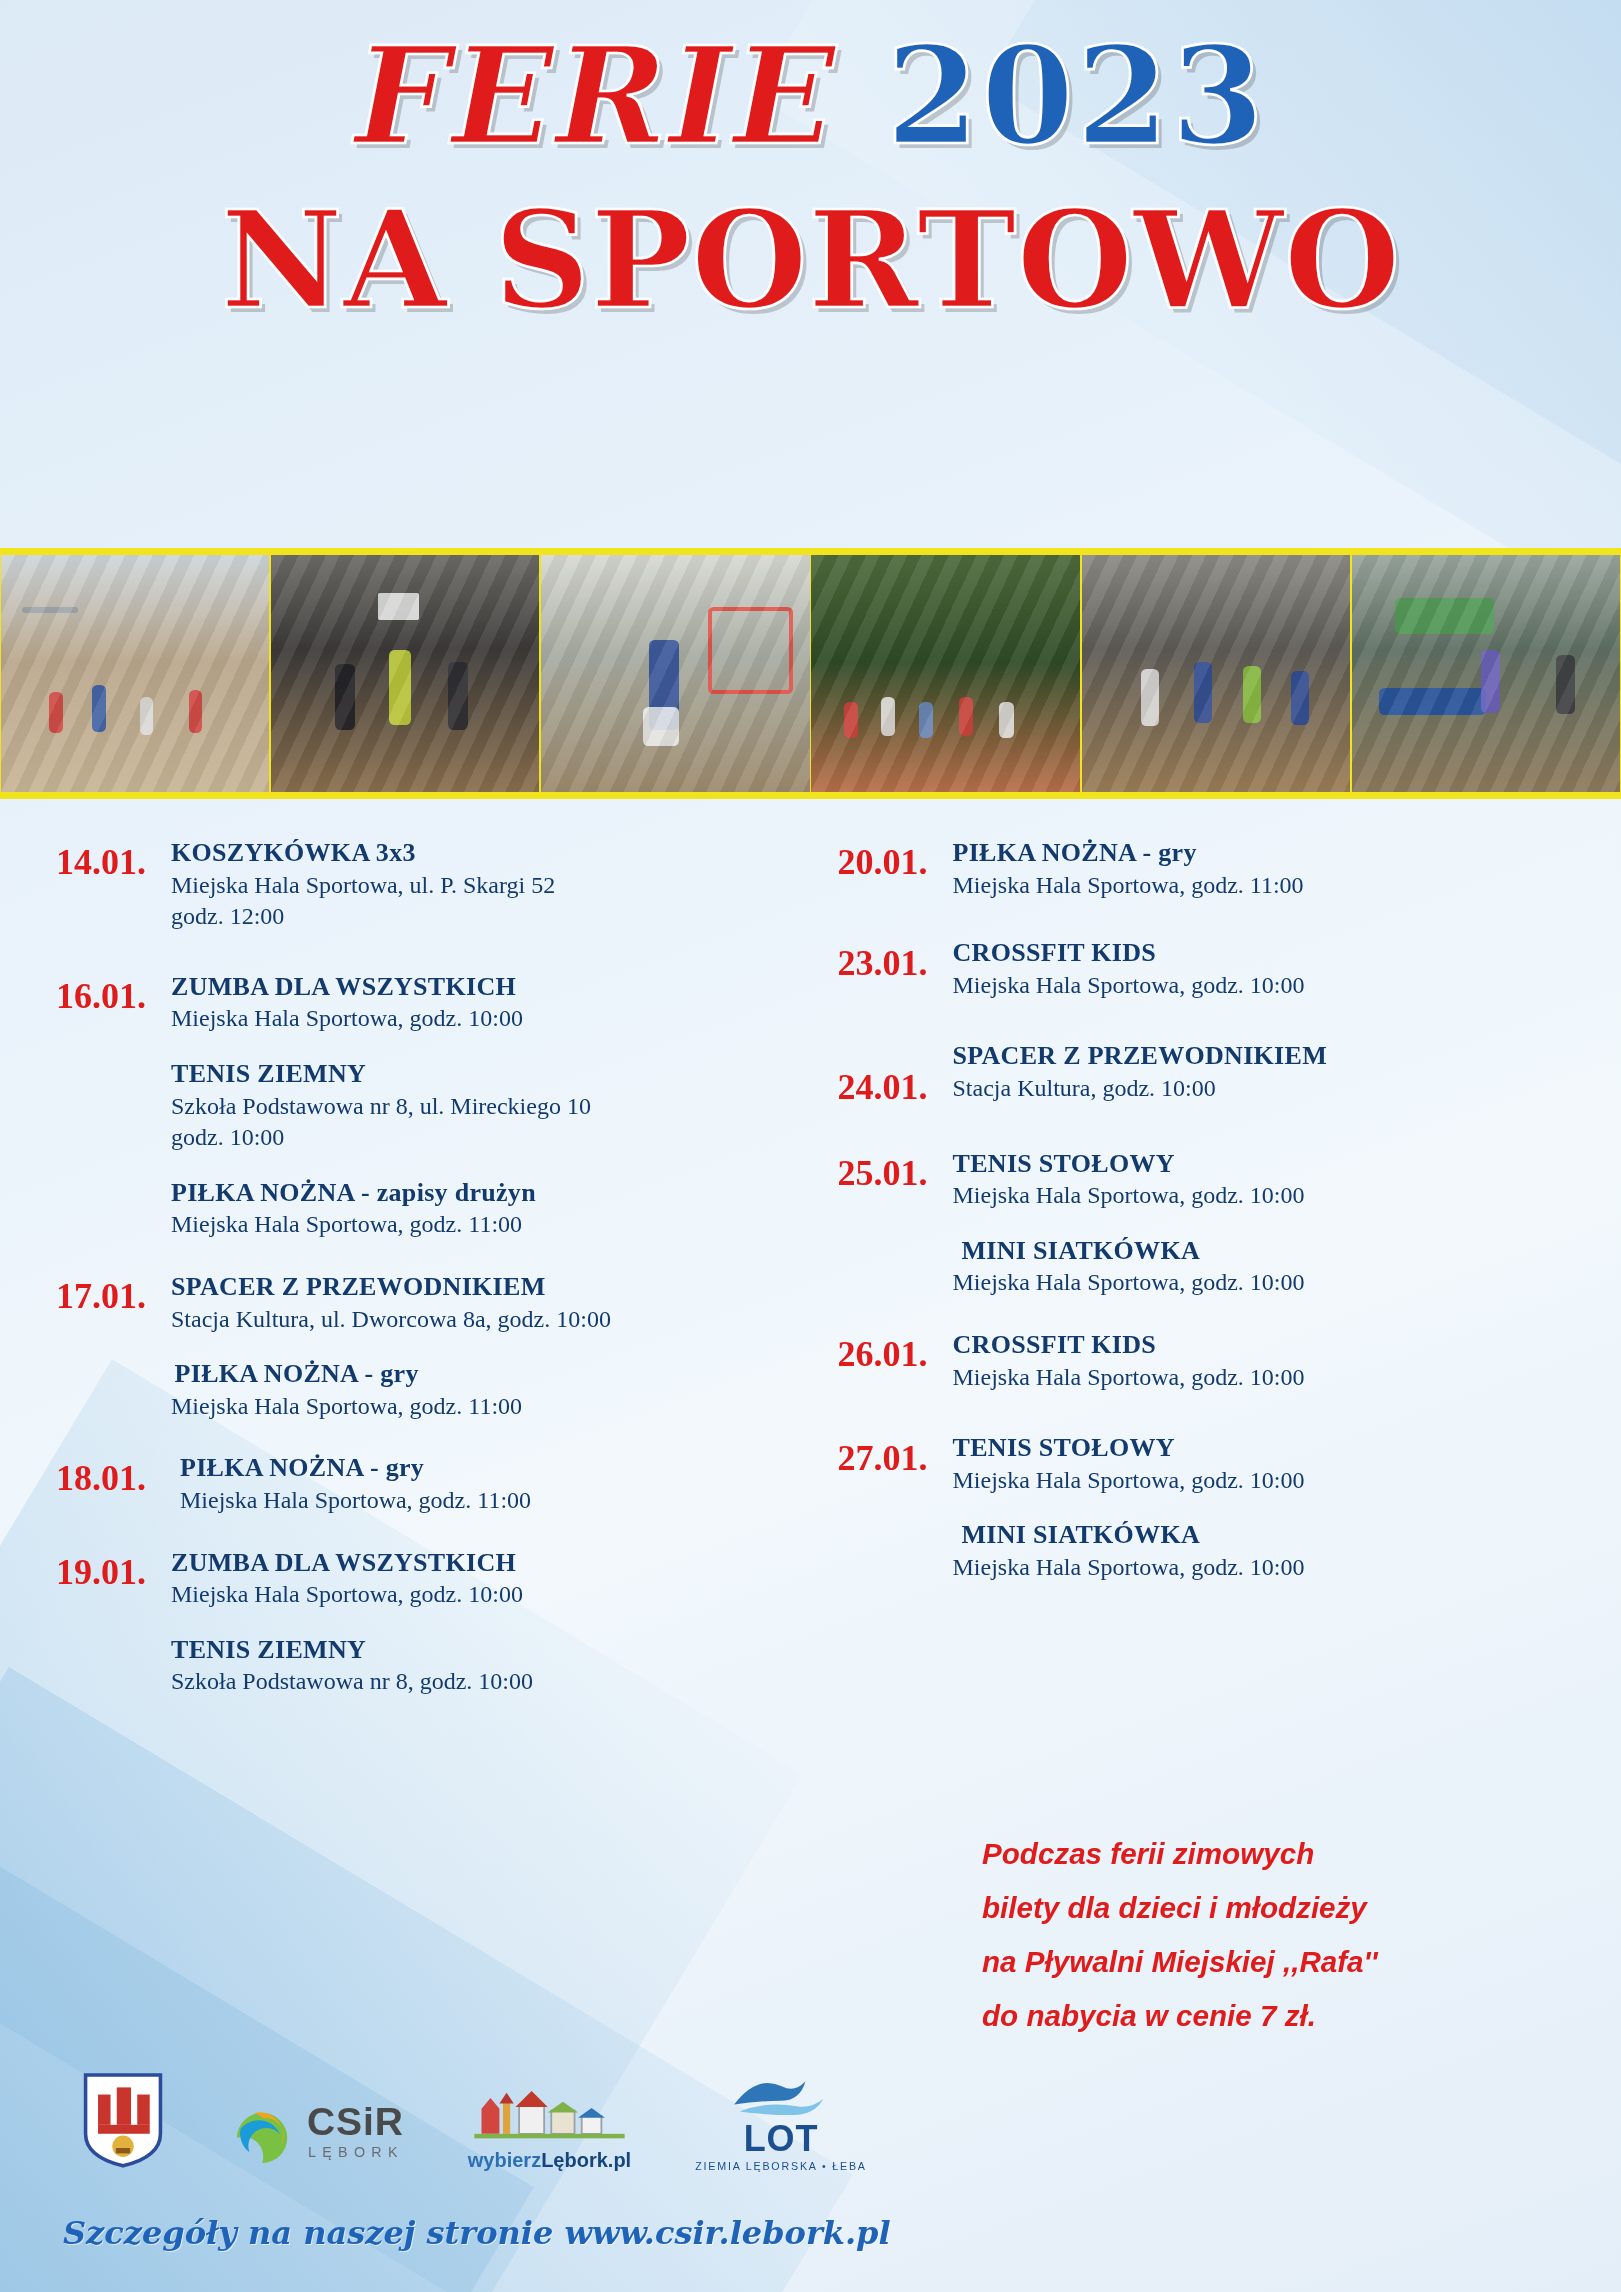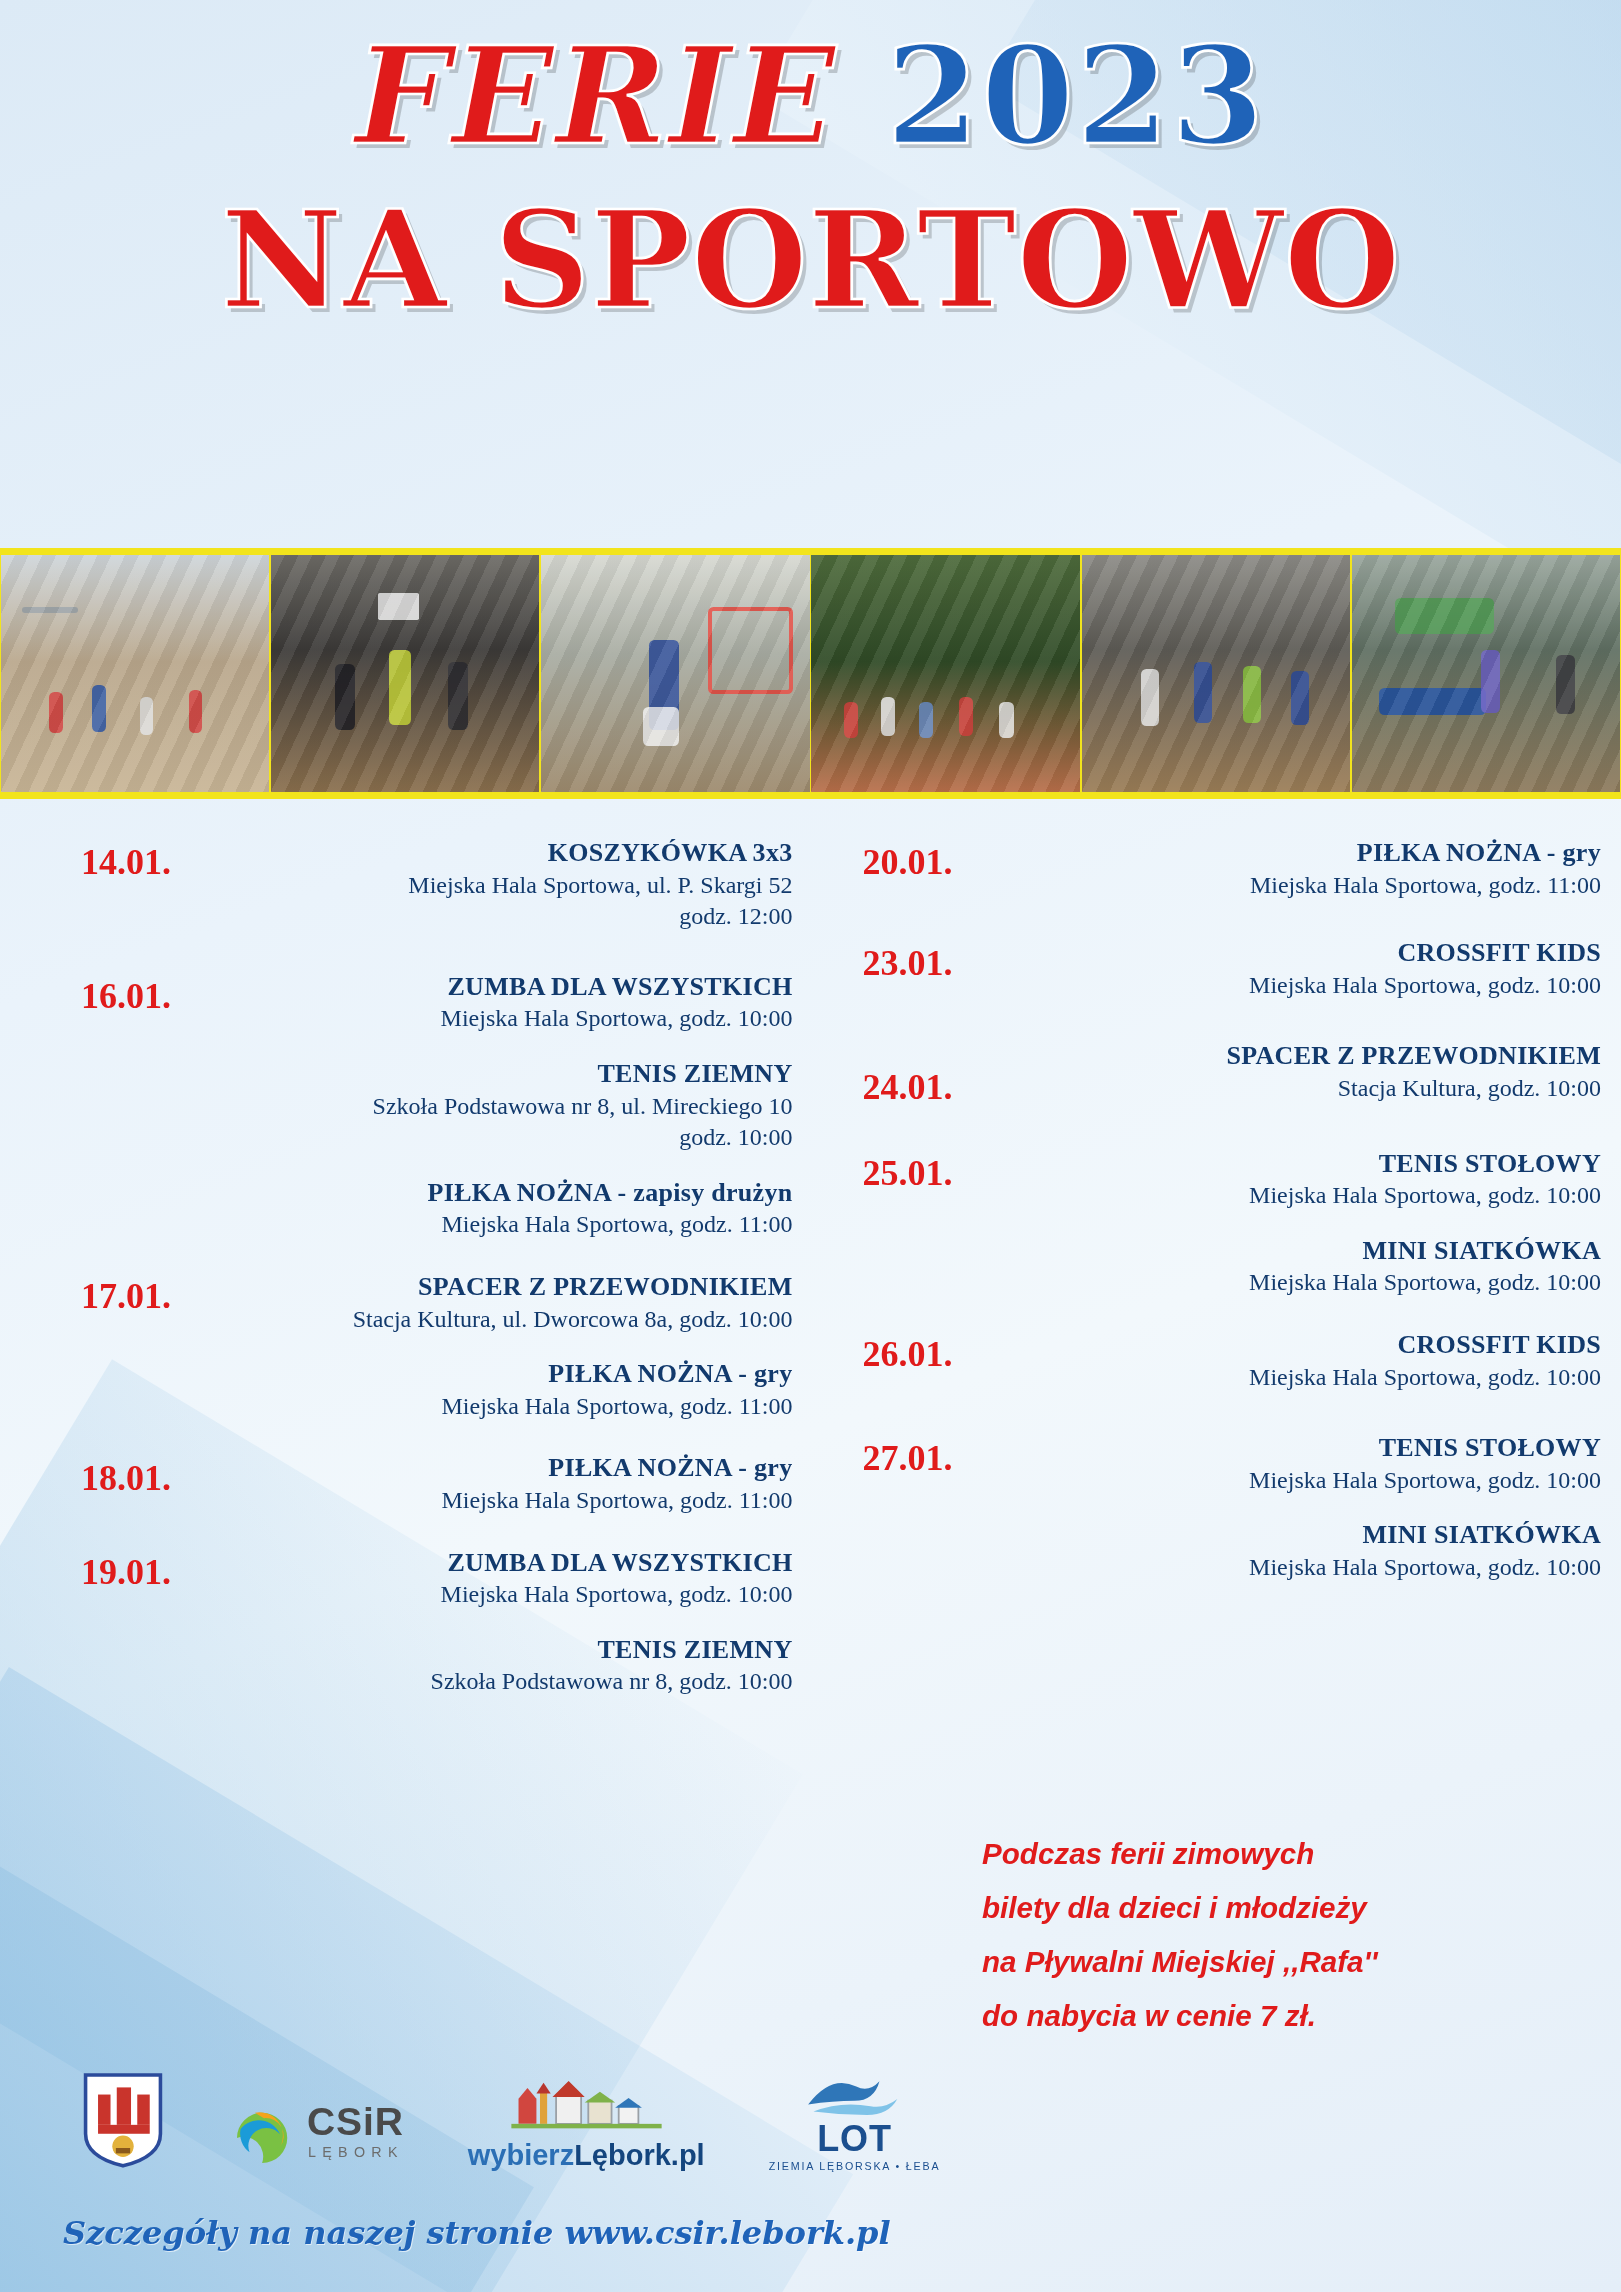--- a/index.html
+++ b/index.html
@@ -154,21 +154,20 @@
     position: absolute;
     top: 837px;
     left: 0;
     width: 1621px;
     z-index: 6;
     display: flex;
   }
   .col {
     width: 811px;
     box-sizing: border-box;
-    text-align: right;
   }
   .col.left { padding-left: 56px; padding-right: 18px; }
   .col.right { padding-left: 27px; padding-right: 20px; }
 
   .entry {
     display: flex;
     align-items: flex-start;
     margin-bottom: 30px;
   }
   .date {
@@ -255,21 +254,21 @@
     font-family: "Liberation Sans", sans-serif;
     font-size: 14.3px;
     color: #6c6c6c;
     letter-spacing: 6.3px;
     margin-top: 3.6px;
     text-align: right;
   }
   .logo-wl { text-align: center; }
   .wl-text {
     font-family: "Liberation Sans", sans-serif;
-    font-size: 29px;
+    font-size: 20px;
     color: #2b6fb5;
     font-weight: bold;
     margin-top: 1.8px;
   }
   .wl-text b { color: #14457e; }
   .logo-lot { text-align: center; }
   .lot-name {
     font-family: "Liberation Sans", sans-serif;
     font-weight: bold;
     font-size: 36px;

